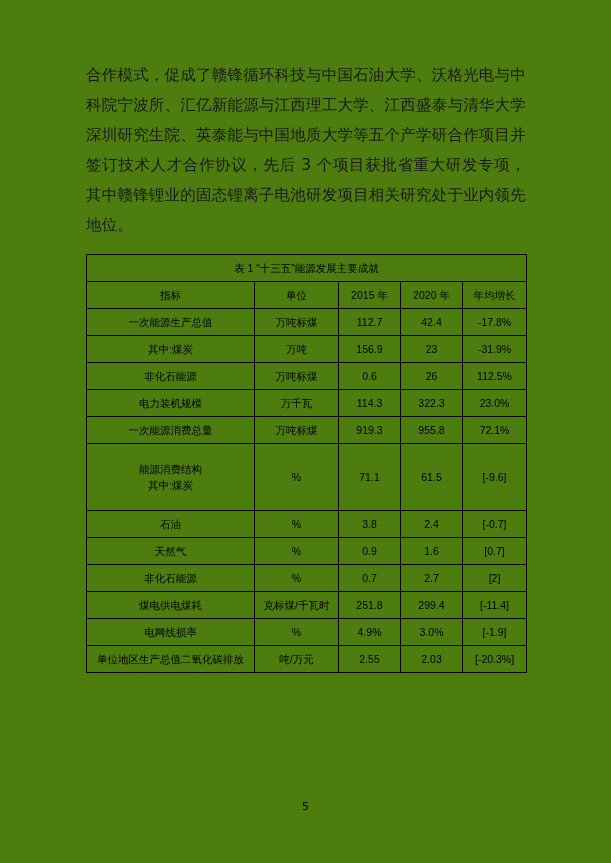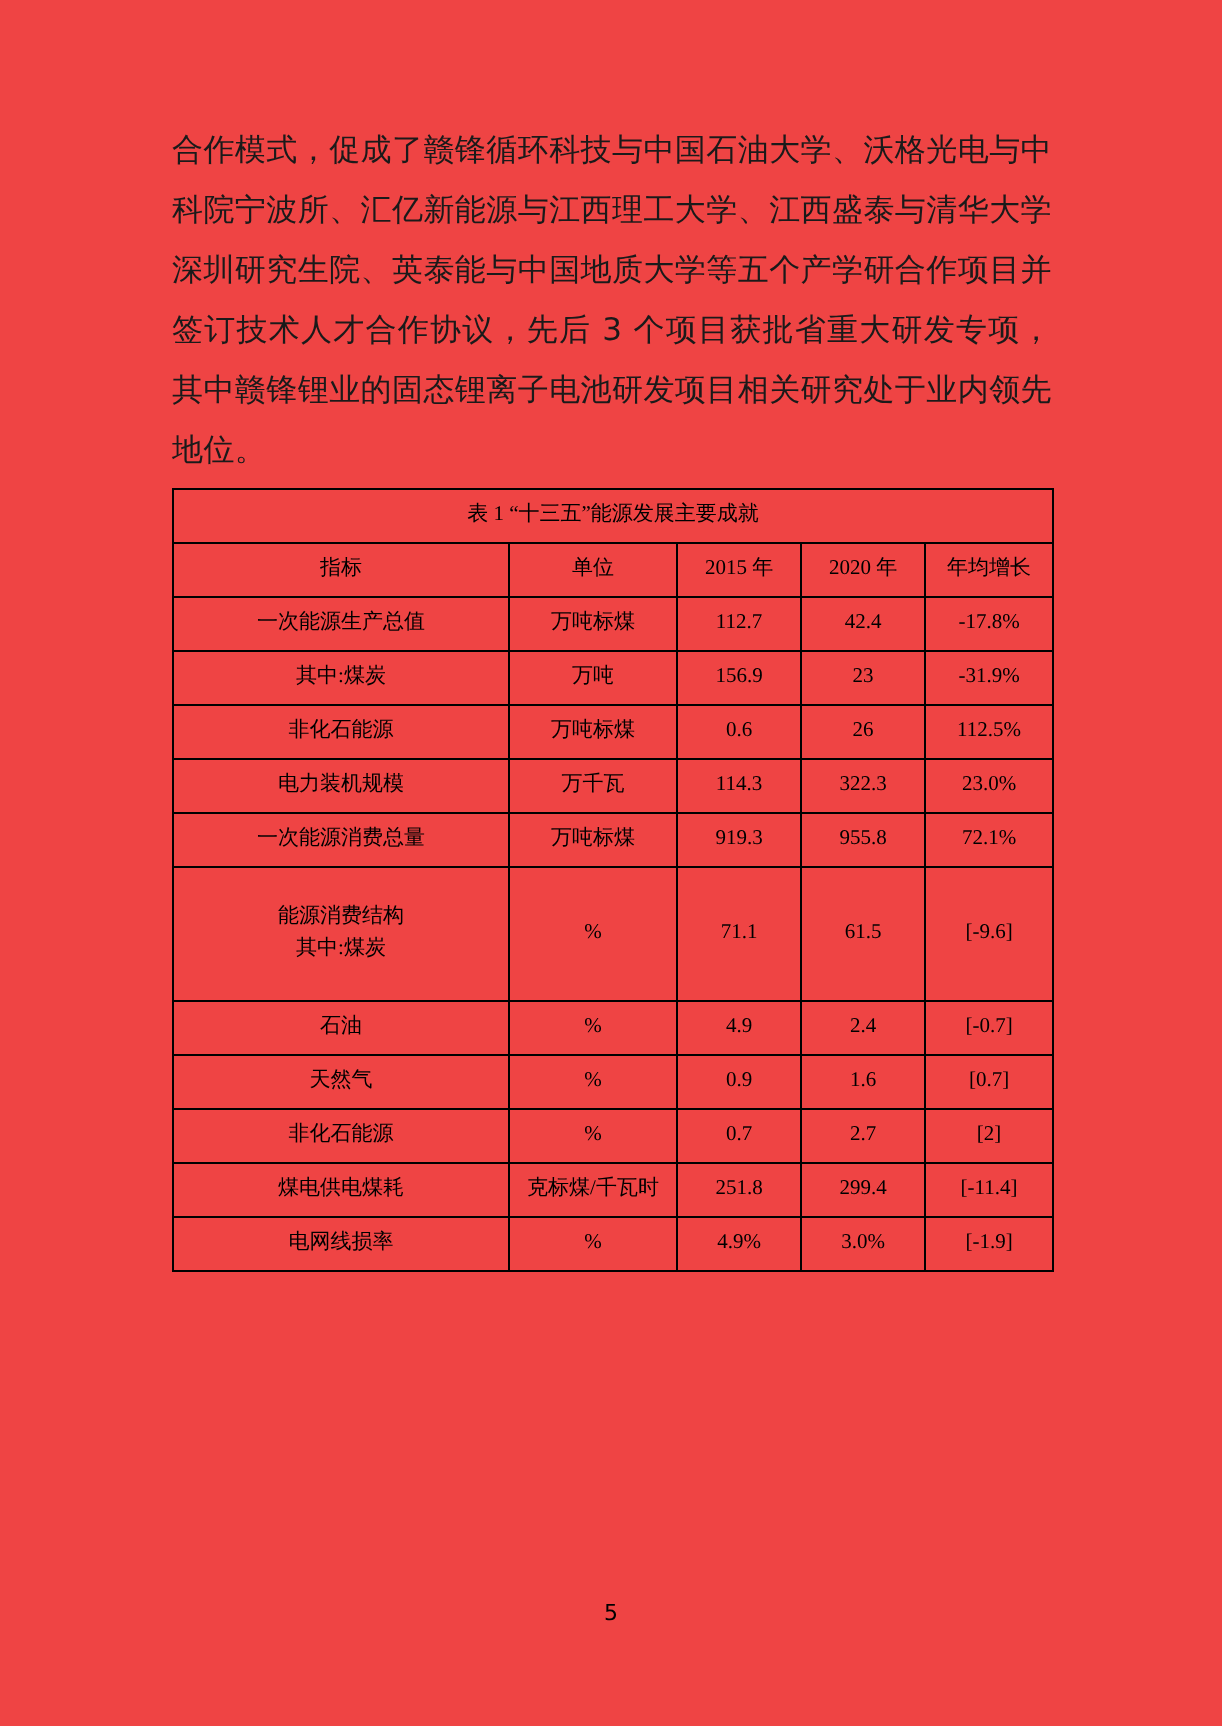--- a/index.html
+++ b/index.html
@@ -14,43 +14,43 @@
     color: #000000;
     position: relative;
     overflow: hidden;
   }
   .page {
     position: absolute;
     left: 0;
     top: 0;
     width: 611px;
     height: 863px;
-    background: #ef4444;
+    background: #4d7c0f;
   }
   .content {
     position: absolute;
     left: 86px;
     top: 60px;
     width: 440px;
   }
   .body-text {
     font-family: "DejaVu Sans", "Liberation Sans", sans-serif;
     font-size: 15.5px;
     line-height: 30px;
     text-align: justify;
     text-justify: inter-ideograph;
     letter-spacing: 0.2px;
     color: #1a1a1a;
   }
   table.energy-table {
-    margin-top: 4px;
+    margin-top: 14px;
     border-collapse: collapse;
     width: 440px;
     table-layout: fixed;
-    font-family: Liberation Serif, serif;
+    font-family: Liberation Sans, sans-serif;
     padding-left: 26px;
   }
   table.energy-table td {
     border: 1px solid #000000;
     font-size: 10.5px;
     text-align: center;
     vertical-align: middle;
     padding: 5px 2px;
     line-height: 16px;
     color: #000000;
@@ -154,21 +154,21 @@
           <td class="row-label-multi" style="white-space: pre-line; height: 56px;">能源消费结构
 其中:煤炭</td>
           <td>%</td>
           <td>71.1</td>
           <td>61.5</td>
           <td>[-9.6]</td>
         </tr>
         <tr>
           <td class="row-label">石油</td>
           <td>%</td>
-          <td>4.9</td>
+          <td>3.8</td>
           <td>2.4</td>
           <td>[-0.7]</td>
         </tr>
         <tr>
           <td class="row-label">天然气</td>
           <td>%</td>
           <td>0.9</td>
           <td>1.6</td>
           <td>[0.7]</td>
         </tr>
@@ -186,18 +186,25 @@
           <td>299.4</td>
           <td>[-11.4]</td>
         </tr>
         <tr>
           <td class="row-label">电网线损率</td>
           <td>%</td>
           <td>4.9%</td>
           <td>3.0%</td>
           <td>[-1.9]</td>
         </tr>
+        <tr>
+          <td class="row-label">单位地区生产总值二氧化碳排放</td>
+          <td>吨/万元</td>
+          <td>2.55</td>
+          <td>2.03</td>
+          <td>[-20.3%]</td>
+        </tr>
       </tbody>
     </table>
   </div>
 
   <div class="page-number">5</div>
 </div>
 
 </body></html>

